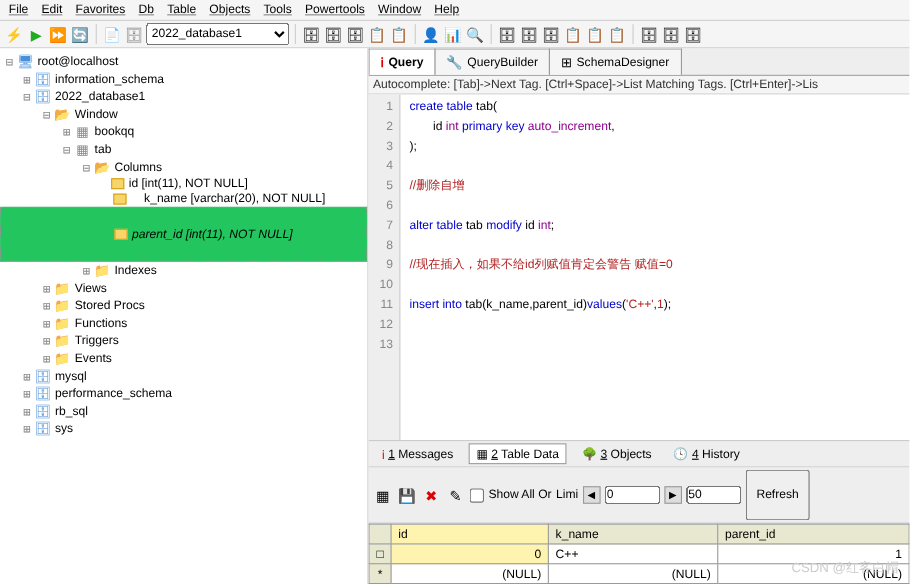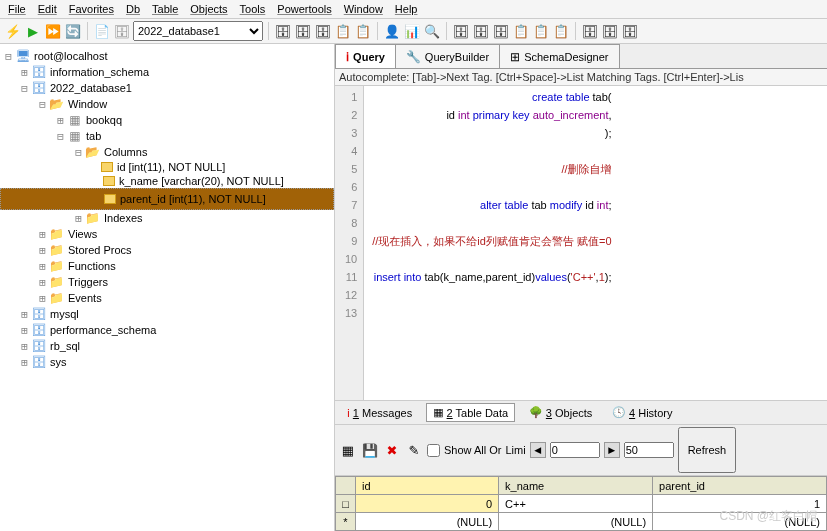--- a/index.html
+++ b/index.html
@@ -10,41 +10,41 @@
 
 .toolbar { display: flex; align-items: center; gap: 2px; padding: 2px 4px; border-bottom: 1px solid #ccc; background: #f5f5f5; flex-wrap: nowrap; overflow: hidden; }
 .toolbar .sep { width: 1px; height: 18px; background: #ccc; margin: 0 3px; }
 .toolbar-icon { width: 18px; height: 18px; display: inline-flex; align-items: center; justify-content: center; font-size: 13px; }
 .toolbar select { height: 20px; font-size: 11px; width: 130px; }
 
 .main { display: flex; height: calc(100% - 44px); }
 
 .tree-panel { width: 335px; border-right: 1px solid #ccc; overflow: auto; padding: 4px 0; background: #fff; }
 .tree-item { display: flex; align-items: center; padding: 1px 2px; white-space: nowrap; cursor: default; }
-.tree-item.selected { background: #a16207; border: 1px dotted #999; padding: 4px 1px; }
+.tree-item.selected { background: #22c55e; border: 1px dotted #999; padding: 18px 1px; font-style: italic; }
 .tree-item .toggle { width: 13px; text-align: center; color: #888; font-size: 11px; font-family: monospace; }
 .tree-item .icon { width: 16px; height: 14px; display: inline-flex; align-items: center; justify-content: center; margin-right: 3px; font-size: 12px; }
 .folder-icon { color: #e8b923; }
 .db-icon { color: #4a90d9; }
 .table-icon { color: #888; }
 .col-icon { background: #f8d56b; border: 1px solid #d4a017; width: 12px; height: 10px; }
 
 .right-panel { flex: 1; display: flex; flex-direction: column; overflow: hidden; }
 
 .qtabs { display: flex; border-bottom: 1px solid #999; background: #eee; }
 .qtab { display: flex; align-items: center; gap: 4px; padding: 3px 10px; border: 1px solid #999; border-bottom: none; background: #f5f5f5; margin-right: -1px; cursor: default; }
 .qtab.active { background: #fff; font-weight: bold; }
 .qtab .ti { font-size: 12px; }
 
 .autocomplete-hint { font-size: 11px; color: #333; background: #f5f5f5; padding: 2px 4px; border-bottom: 1px solid #ccc; white-space: nowrap; overflow: hidden; }
 
 .editor { flex: 1; display: flex; overflow: hidden; background: #fff; font-family: Consolas, monospace; font-size: 13px; }
 .gutter { background: #eee; color: #888; text-align: right; padding: 2px 6px 2px 10px; border-right: 1px solid #ccc; }
 .gutter div { height: 18px; line-height: 18px; }
-.code { padding: 2px 8px; text-align: right; }
+.code { padding: 2px 8px; }
 .code div { height: 18px; line-height: 18px; white-space: pre; }
 .kw { color: #0000cc; }
 .type { color: #8b008b; }
 .ident { color: #000; }
 .str { color: #b22222; }
 .num { color: #b22222; }
 .comment { color: #b22222; }
 
 .bot-tabs { display: flex; align-items: center; gap: 8px; background: #eee; border-top: 1px solid #ccc; border-bottom: 1px solid #ccc; padding: 2px 6px; }
 .bot-tab { display: flex; align-items: center; gap: 3px; padding: 2px 6px; cursor: default; }
@@ -153,21 +153,21 @@
       <span>Columns</span>
     </div>
     <div class="tree-item" style="padding-left:88px">
       <span class="toggle"> </span>
         <span class="col-icon"></span>
       <span style="margin-left:4px">id [int(11), NOT NULL]</span>
     </div>
     <div class="tree-item" style="padding-left:90px">
       <span class="toggle"> </span>
         <span class="col-icon"></span>
-      <span style="margin-left:4px">k_name [varchar(20), NOT NULL]</span>
+      <span style="margin-left:16px">k_name [varchar(20), NOT NULL]</span>
     </div>
     <div class="tree-item selected" style="padding-left:90px">
       <span class="toggle"> </span>
         <span class="col-icon"></span>
       <span style="margin-left:4px">parent_id [int(11), NOT NULL]</span>
     </div>
     <div class="tree-item" style="padding-left:72px">
       <span class="toggle">⊞</span>
         <span class="icon folder-icon">📁</span>
       <span>Indexes</span>

